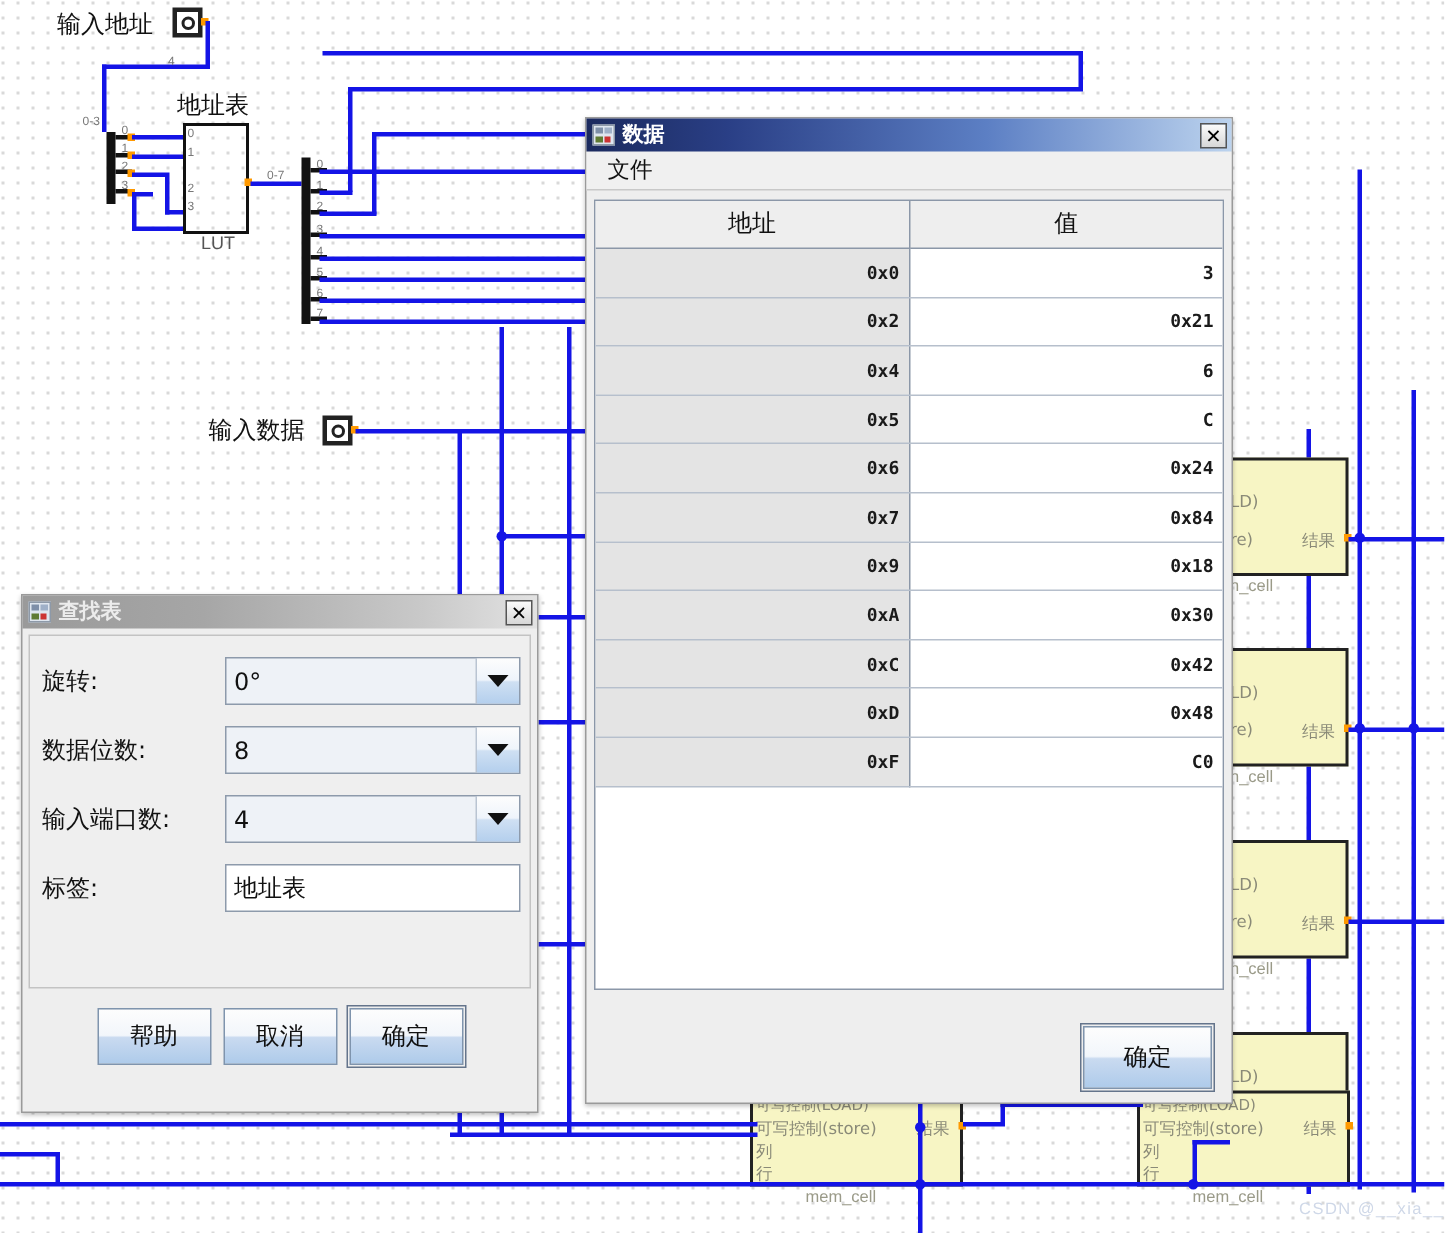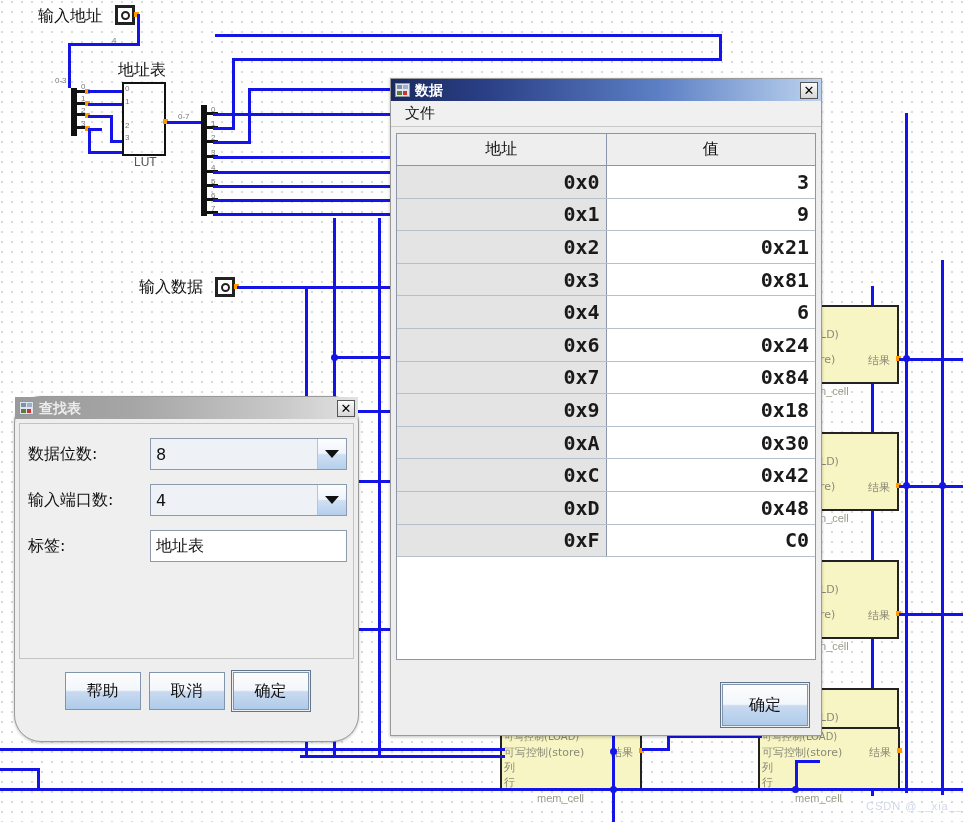--- a/index.html
+++ b/index.html
@@ -121,21 +121,21 @@
     height:527px;box-sizing:border-box;overflow:hidden;position:relative;
   }
   table.memtable{border-collapse:collapse;width:100%;table-layout:fixed;}
   table.memtable th{
     background:#eeeeee;border-bottom:1px solid #8b97a8;border-right:1px solid #8b97a8;
     font-size:16px;font-weight:normal;color:#111;height:29px;
     font-family:"DejaVu Sans",sans-serif;
   }
   table.memtable th:last-child{border-right:none;}
   table.memtable td{
-    height:29.6px;font-size:20px;font-weight:bold;color:#1a1a1a;
+    height:29.6px;font-size:12px;font-weight:bold;color:#1a1a1a;
     text-align:right;padding-right:6px;border-bottom:1px solid #b6bfcc;
     font-family:"DejaVu Sans Mono","Liberation Mono",monospace;
   }
   table.memtable td.addr{
     background:#e4e4e4;border-right:1px solid #8b97a8;width:205px;
   }
   table.memtable td.val{background:#ffffff;}
   .btnbar{
     position:absolute;left:0;right:0;bottom:0;height:60px;
     display:flex;align-items:center;justify-content:flex-end;padding-right:13px;
@@ -144,21 +144,21 @@
   .swingbtn{
     background:linear-gradient(to bottom,#fdfdfd 0%,#f2f6fb 48%,#c9daf0 52%,#aecbea 100%);
     border:1px solid #7f94ad;box-sizing:border-box;
     font-size:16px;color:#111;font-family:"DejaVu Sans",sans-serif;
     display:flex;align-items:center;justify-content:center;cursor:pointer;
   }
   .swingbtn.focus{outline:1px solid #64748b;outline-offset:1px;}
   #data-ok{width:86px;height:42px;}
 
   
-  #lookup-window{left:14px;top:396px;width:345px;height:346px;border-radius:27px;}
+  #lookup-window{left:14px;top:396px;width:345px;height:346px;}
   .formarea{
     margin:4px;border:1px solid #c3c3c3;background:#efefef;
     height:236px;box-sizing:border-box;padding:7px 6px 0 8px;
   }
   .formrow{display:flex;align-items:center;height:46px;}
   .formlabel{
     width:122px;font-size:16px;color:#111;font-family:"DejaVu Sans",sans-serif;
   }
   .combo{
     flex:1;height:32px;display:flex;border:1px solid #8d9aab;box-sizing:border-box;
@@ -383,34 +383,30 @@
           <th>地址</th>
           <th>值</th>
         </tr>
       </thead>
       <tbody id="memrows">
           <tr>
             <td class="addr">0x0</td>
             <td class="val">3</td>
           </tr>
           <tr>
-            <td class="addr">0x1</td>
-            <td class="val">9</td>
-          </tr>
-          <tr>
             <td class="addr">0x2</td>
             <td class="val">0x21</td>
           </tr>
           <tr>
-            <td class="addr">0x3</td>
-            <td class="val">0x81</td>
-          </tr>
-          <tr>
             <td class="addr">0x4</td>
             <td class="val">6</td>
+          </tr>
+          <tr>
+            <td class="addr">0x5</td>
+            <td class="val">C</td>
           </tr>
           <tr>
             <td class="addr">0x6</td>
             <td class="val">0x24</td>
           </tr>
           <tr>
             <td class="addr">0x7</td>
             <td class="val">0x84</td>
           </tr>
           <tr>
@@ -449,20 +445,29 @@
         <i class="b"></i>
         <i class="c"></i>
         <i class="d"></i>
     </span>
     <span class="tname">查找表</span>
     <span class="closebtn">✕</span>
   </div>
 
   <div class="formarea">
 
+    <div class="formrow">
+      <span class="formlabel">旋转:</span>
+      <span class="combo">
+        <span class="cval">0°</span>
+        <span class="carrow">
+            <span></span>
+          </span>
+      </span>
+    </div>
 
     <div class="formrow">
       <span class="formlabel">数据位数:</span>
       <span class="combo">
         <span class="cval">8</span>
         <span class="carrow">
             <span></span>
           </span>
       </span>
     </div>

